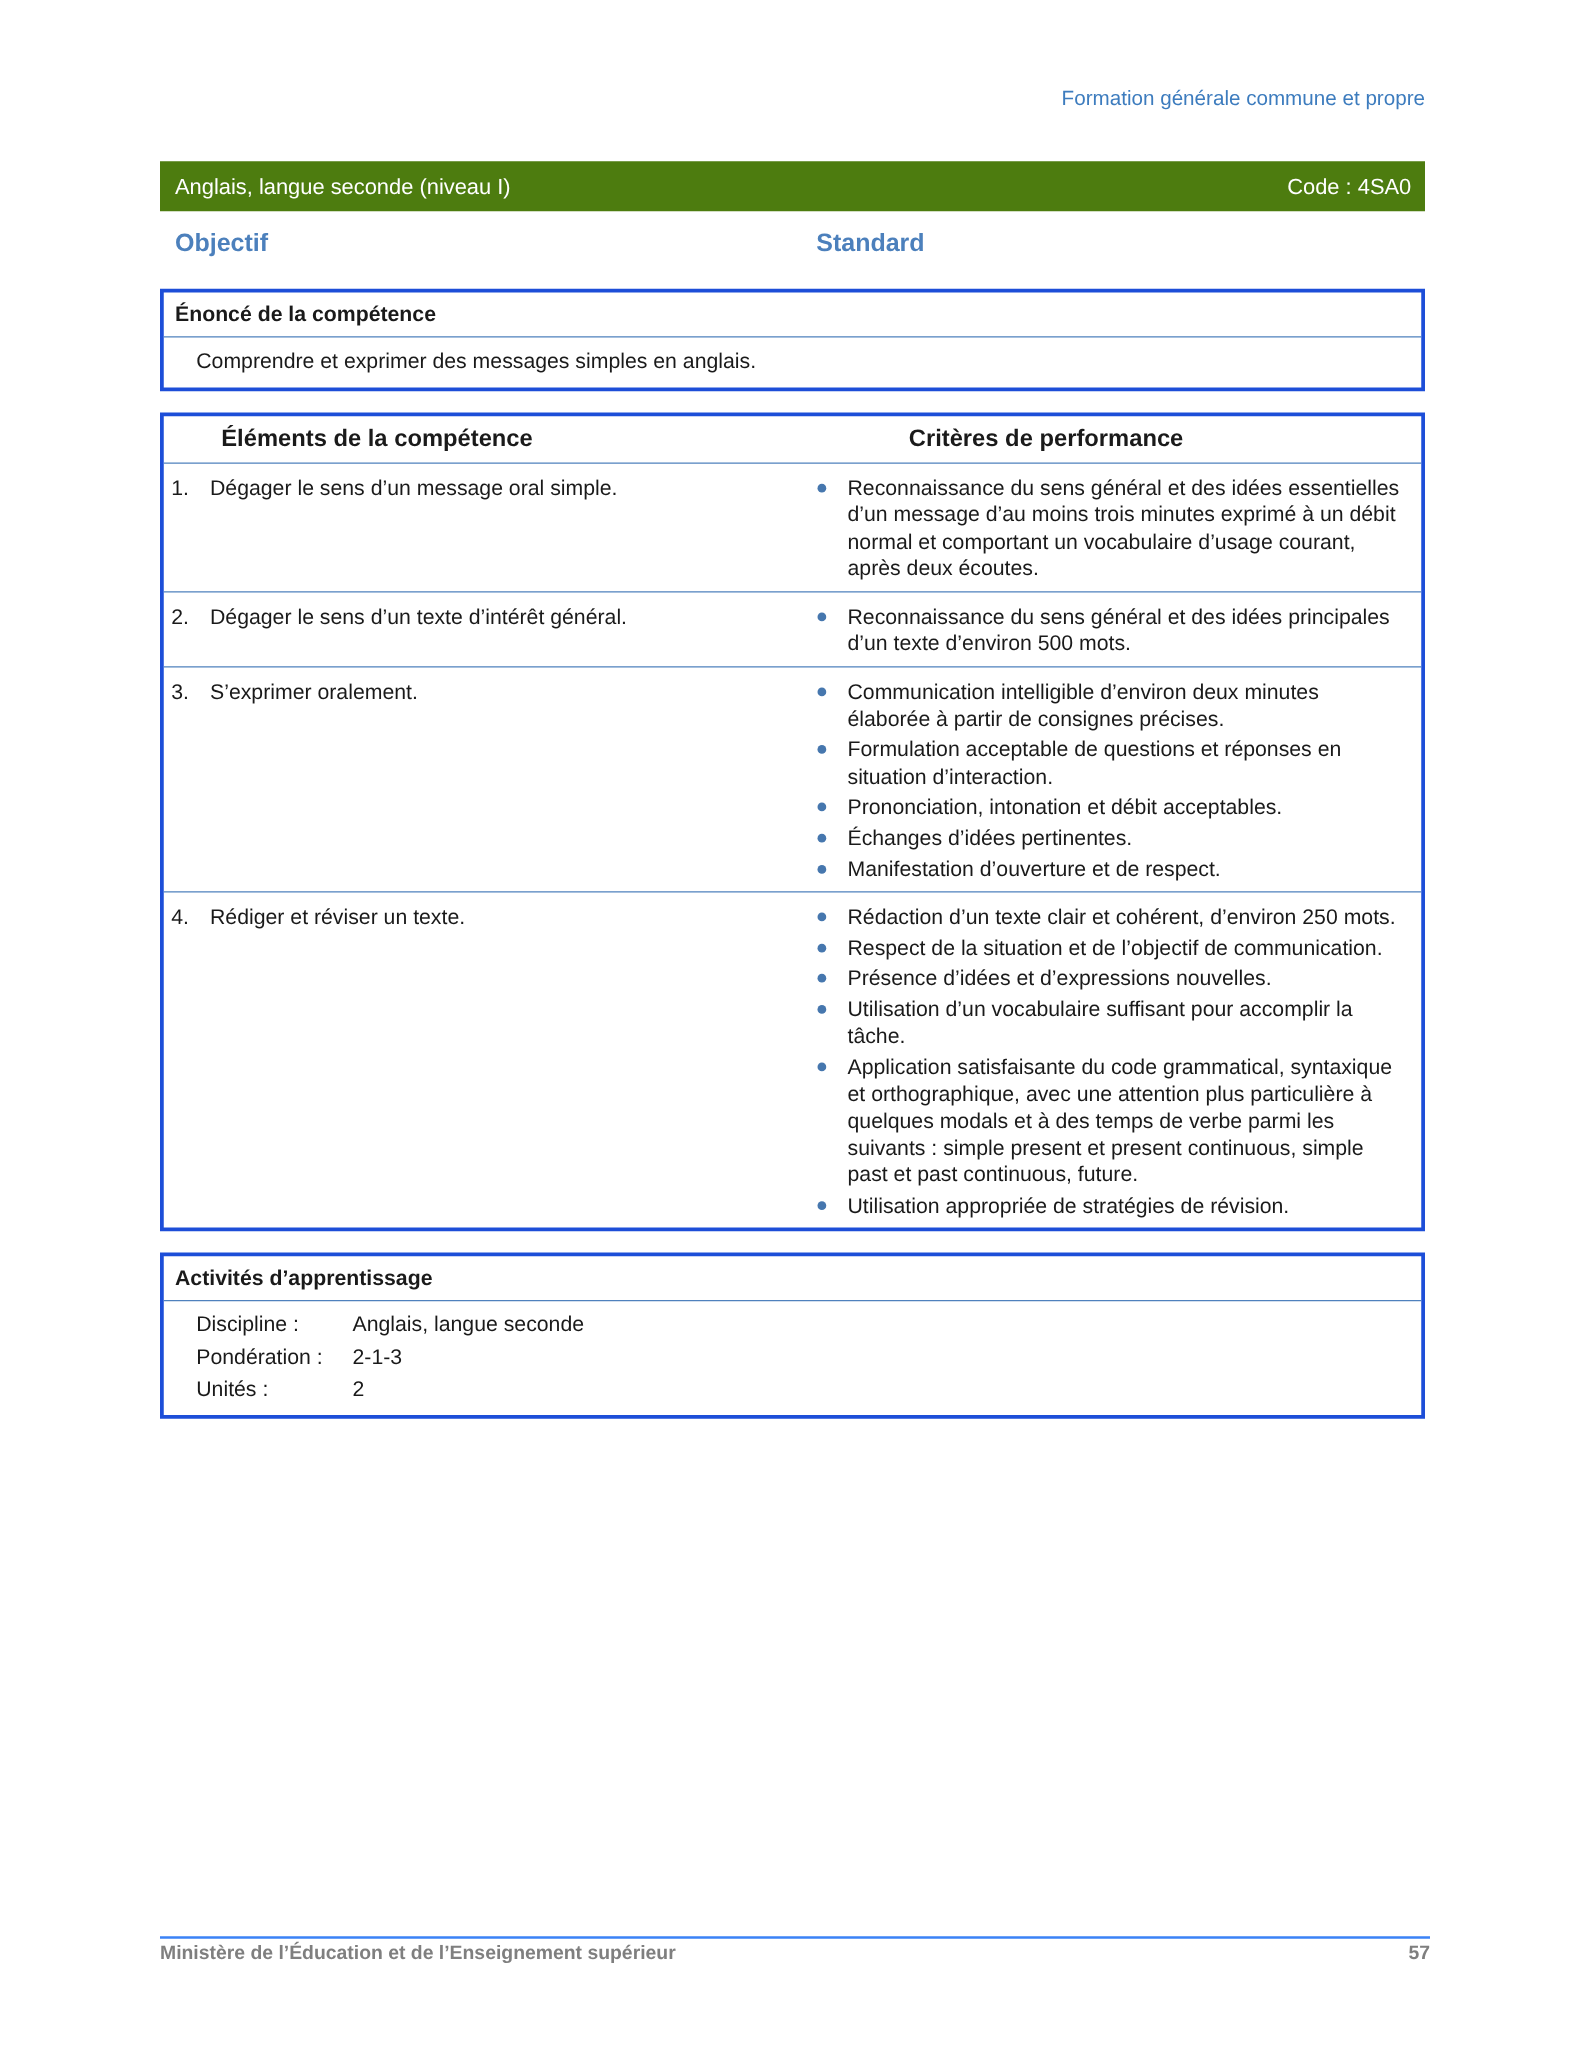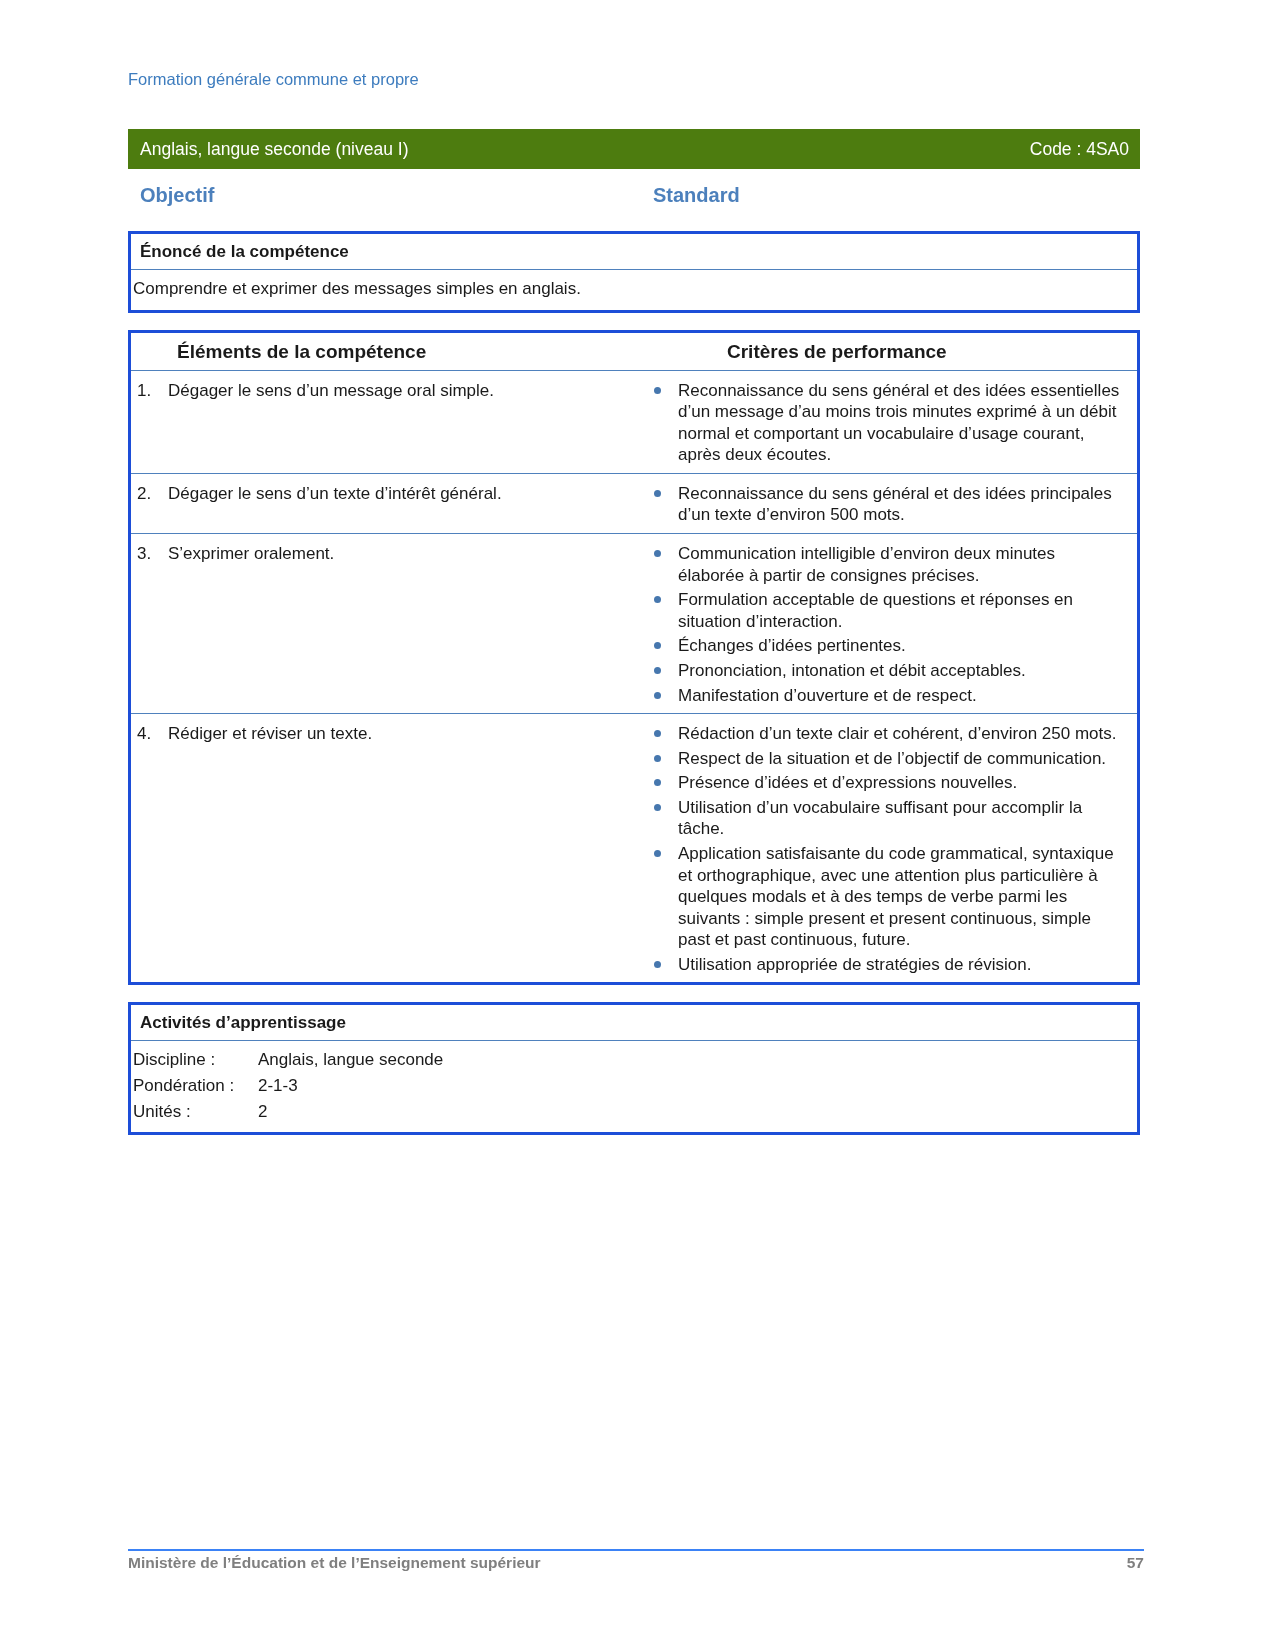--- a/index.html
+++ b/index.html
@@ -11,20 +11,21 @@
     color: #1a1a1a;
     position: relative;
     overflow: hidden;
   }
   .content { position: absolute; left: 128px; top: 0; width: 1012px; }
 
   .eyebrow {
     padding-top: 70px;
     font-size: 16.5px;
     color: #3d7cbe;
+    text-align: right;
   }
 
   .banner {
     margin-top: 40px;
     background: #4d7c0f;
     color: #ffffff;
     height: 40px;
     display: flex; align-items: center; justify-content: space-between;
     padding: 0 11px 0 12px;
     font-size: 17.5px;
@@ -34,21 +35,21 @@
   .col-heading { color: #4c80bc; font-weight: bold; font-size: 20px; position: absolute; top: 0; }
   .col-heading.left { left: 12px; }
   .col-heading.right { left: 525px; }
 
   .box { border: 3px solid #1d4ed8; margin-top: 17px; background: #fff; }
   .box-header {
     font-weight: bold; font-size: 17px;
     padding: 8px 10px 7px 9px;
     border-bottom: 1.5px solid #4f81bd;
   }
-  .box-body { padding: 8px 10px 10px 2px; font-size: 17px; line-height: 1.27; }
+  .box-body { padding: 8px 10px 10px 26px; font-size: 17px; line-height: 1.27; }
   .enonce-text { margin: 0; max-width: 480px; }
 
   
   .t-headrow { display: flex; border-bottom: 1.5px solid #4f81bd; }
   .t-headcell { font-weight: bold; font-size: 19px; padding: 8px 8px 7px 0; margin-left: 37px; }
   .t-headcell.c1 { width: 520px; padding-left: 9px; }
   .t-headcell.c2 { flex: 1; padding-left: 2px; }
   .t-row { display: flex; border-top: 1.5px solid #4f81bd; }
   .t-row:first-child { border-top: none; }
   .cell-el { width: 520px; padding: 9px 12px 7px 6px; display: flex; font-size: 17px; line-height: 1.27; }
@@ -149,26 +150,26 @@
     <span class="crit-text">Communication intelligible d’environ deux minutes élaborée à partir de consignes précises.</span>
   </li>
 
   <li>
     <span class="dot"></span>
     <span class="crit-text">Formulation acceptable de questions et réponses en situation d’interaction.</span>
   </li>
 
   <li>
     <span class="dot"></span>
+    <span class="crit-text">Prononciation, intonation et débit acceptables.</span>
+  </li>
+
+  <li>
+    <span class="dot"></span>
     <span class="crit-text">Échanges d’idées pertinentes.</span>
-  </li>
-
-  <li>
-    <span class="dot"></span>
-    <span class="crit-text">Prononciation, intonation et débit acceptables.</span>
   </li>
 
   <li>
     <span class="dot"></span>
     <span class="crit-text">Manifestation d’ouverture et de respect.</span>
   </li>
 </ul>
     </div>
   </div>
 

